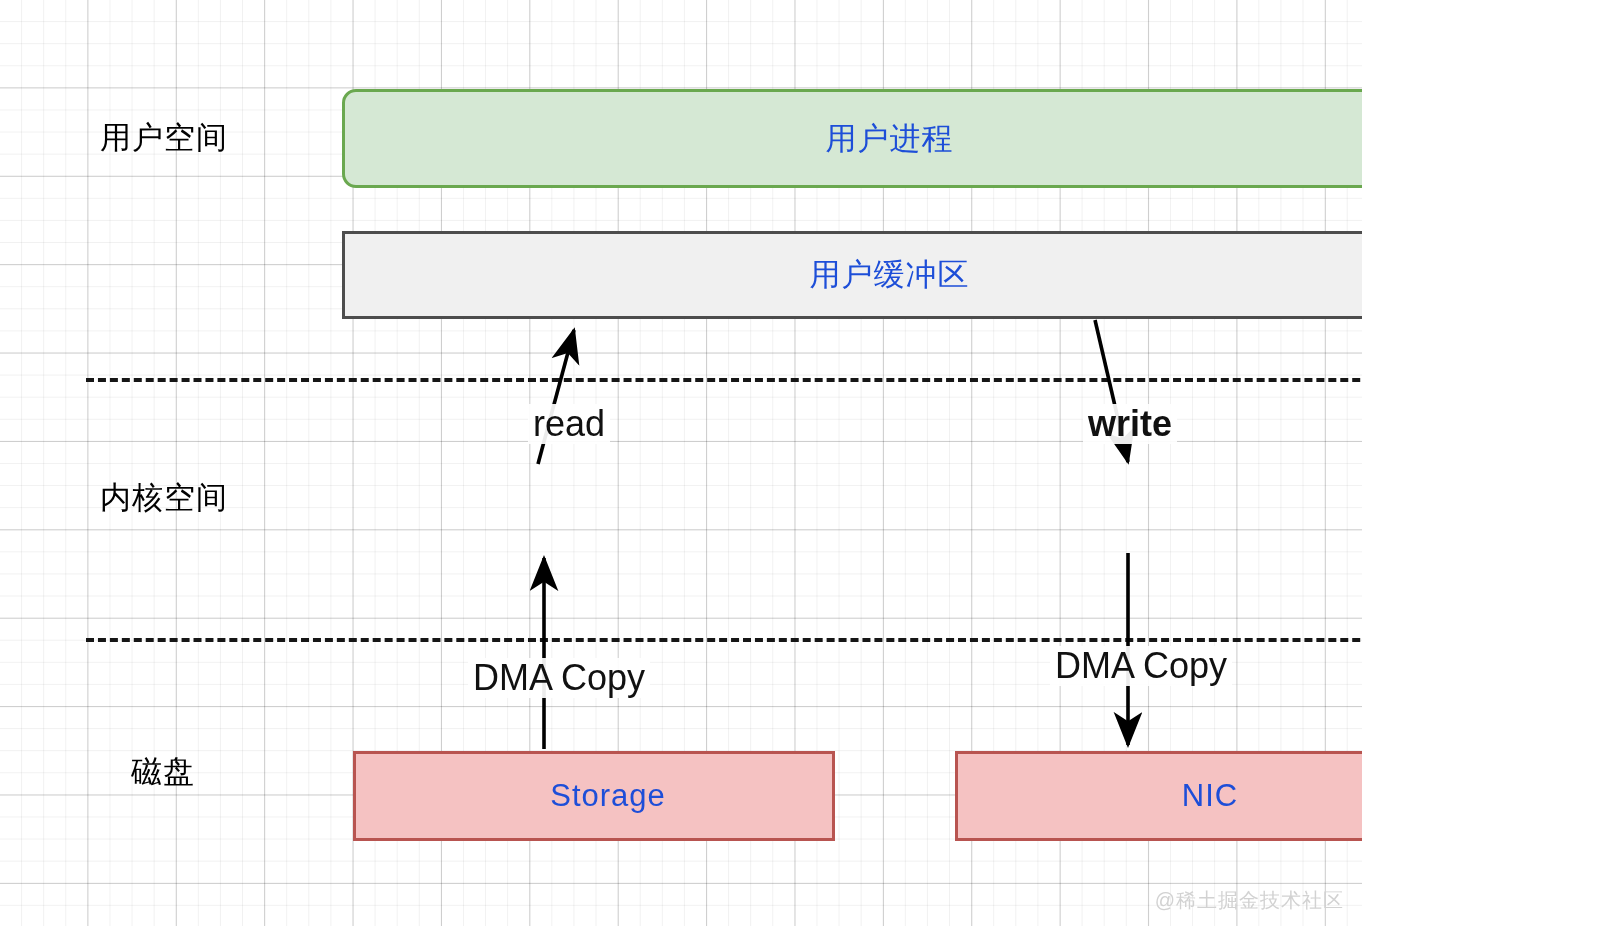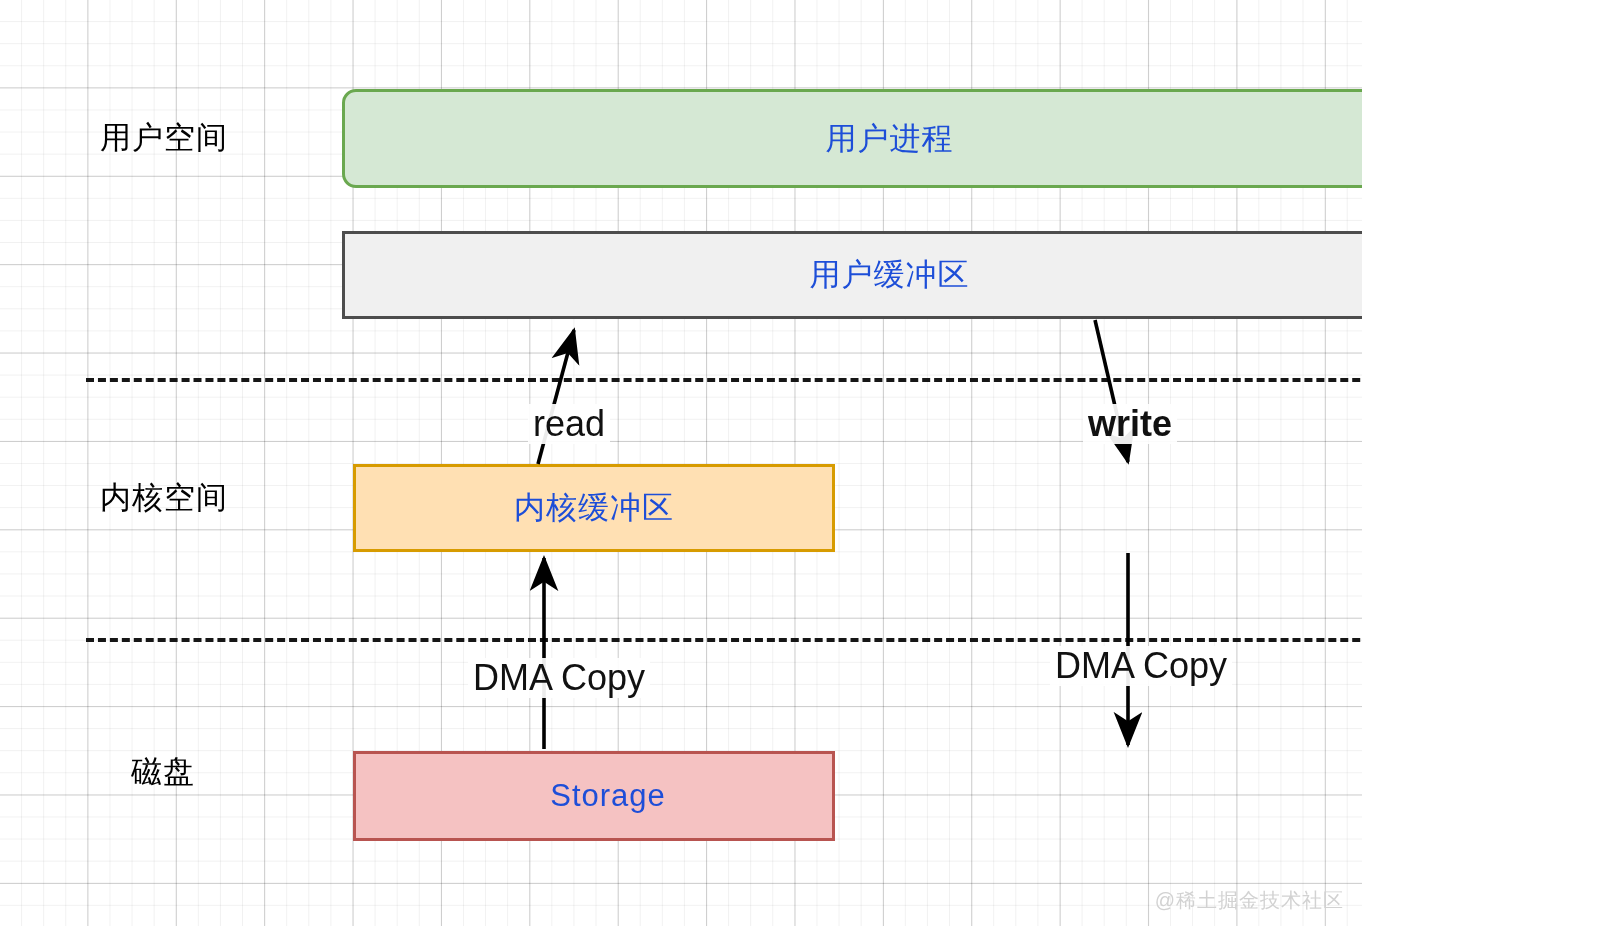--- a/index.html
+++ b/index.html
@@ -122,29 +122,29 @@
   <div class="layer-label" style="left:131px; top:756px;">磁盘</div>
 
   <div class="node node-user-process" style="left:313px; top:89px; width:1095px; height:99px;">
     <span>用户进程</span>
   </div>
 
   <div class="node node-user-buffer" style="left:313px; top:231px; width:1095px; height:88px;">
     <span>用户缓冲区</span>
   </div>
 
-  <div class="node node-kernel" style="left:324px; top:464px; width:482px; height:88px;">
-    <span>内核缓冲区</span>
-  </div>
 
 
   <div class="node node-disk" style="left:324px; top:751px; width:482px; height:90px;">
     <span>Storage</span>
   </div>
 
+  <div class="node node-disk" style="left:926px; top:751px; width:482px; height:90px;">
+    <span>NIC</span>
+  </div>
 
   <div class="divider" style="left:86px; top:378px; width:1322px;"></div>
 
   <div class="divider" style="left:86px; top:638px; width:1322px;"></div>
 
   <svg class="arrows" viewBox="0 0 1622 926">
     <defs>
       <marker id="ah" markerWidth="12" markerHeight="12" refX="9.2" refY="4" orient="auto" markerUnits="strokeWidth">
         <path d="M0,0 L10,4 L0,8 L2.6,4 Z" fill="#000000"></path>
       </marker>

